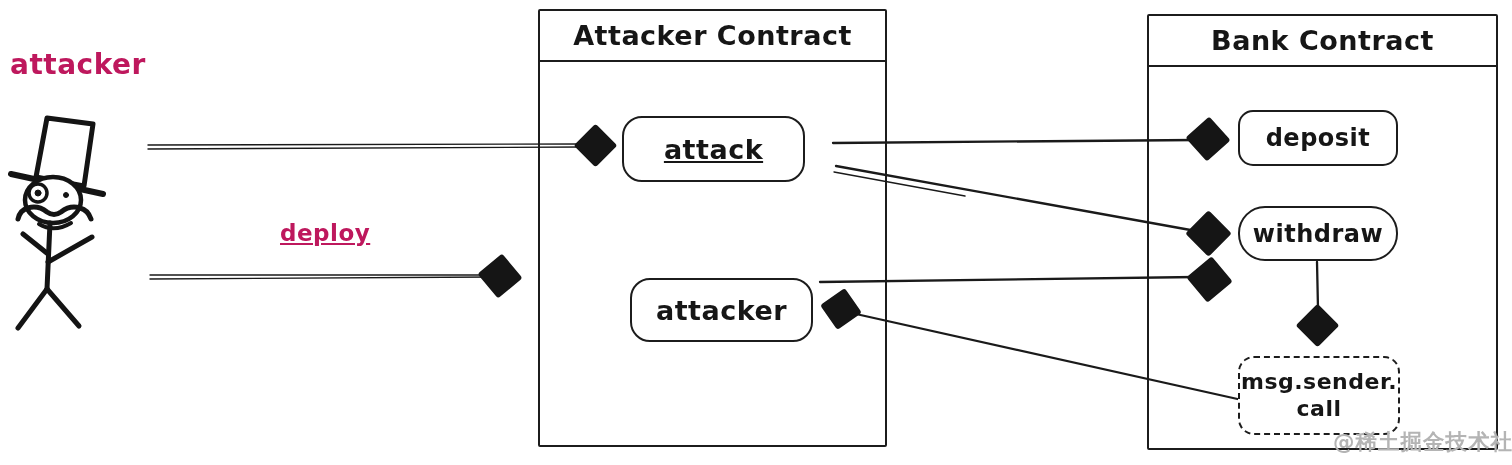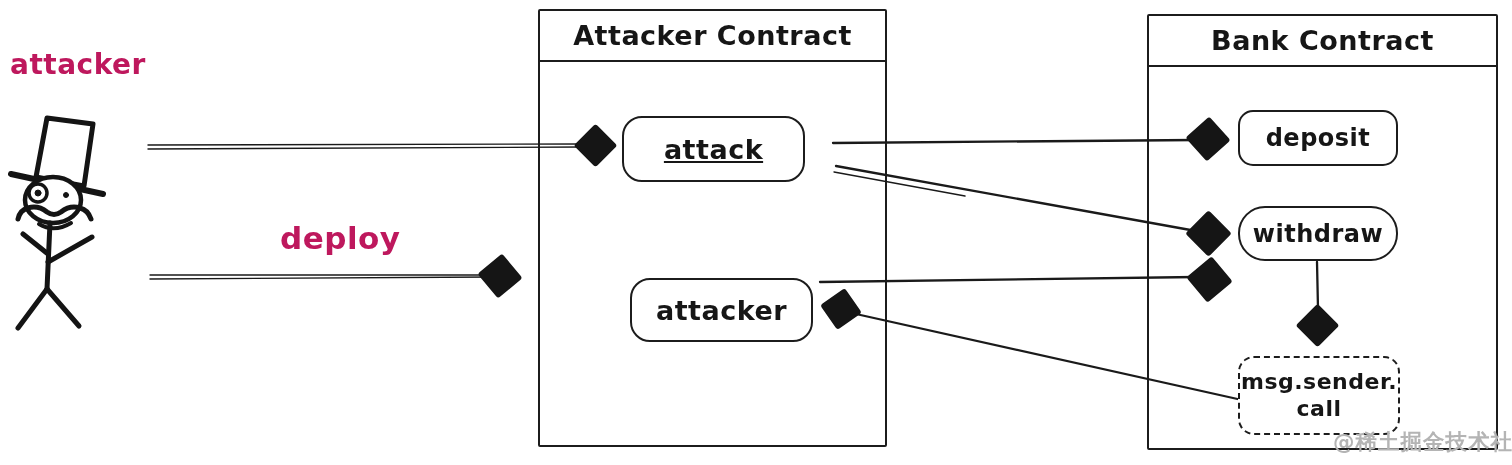--- a/index.html
+++ b/index.html
@@ -14,21 +14,21 @@
   .abs{position:absolute;}
   
   .hand-label{
     position:absolute;
     font-weight:600;
     color:#be185d;
     letter-spacing:.5px;
     white-space:nowrap;
   }
   #actor-label{left:10px;top:48px;font-size:28px;}
-  #deploy-label{left:280px;top:220px;font-size:31px;}
+  #deploy-label{left:280px;top:220px;font-size:23px;text-decoration:underline;}
   
   .contract{
     position:absolute;
     background:#ffffff;
     border:2.5px solid #1c1c1c;
     border-radius:2px;
     box-sizing:border-box;
   }
   #attacker-contract{left:538px;top:9px;width:349px;height:438px;}
   #bank-contract{left:1147px;top:14px;width:351px;height:436px;}

